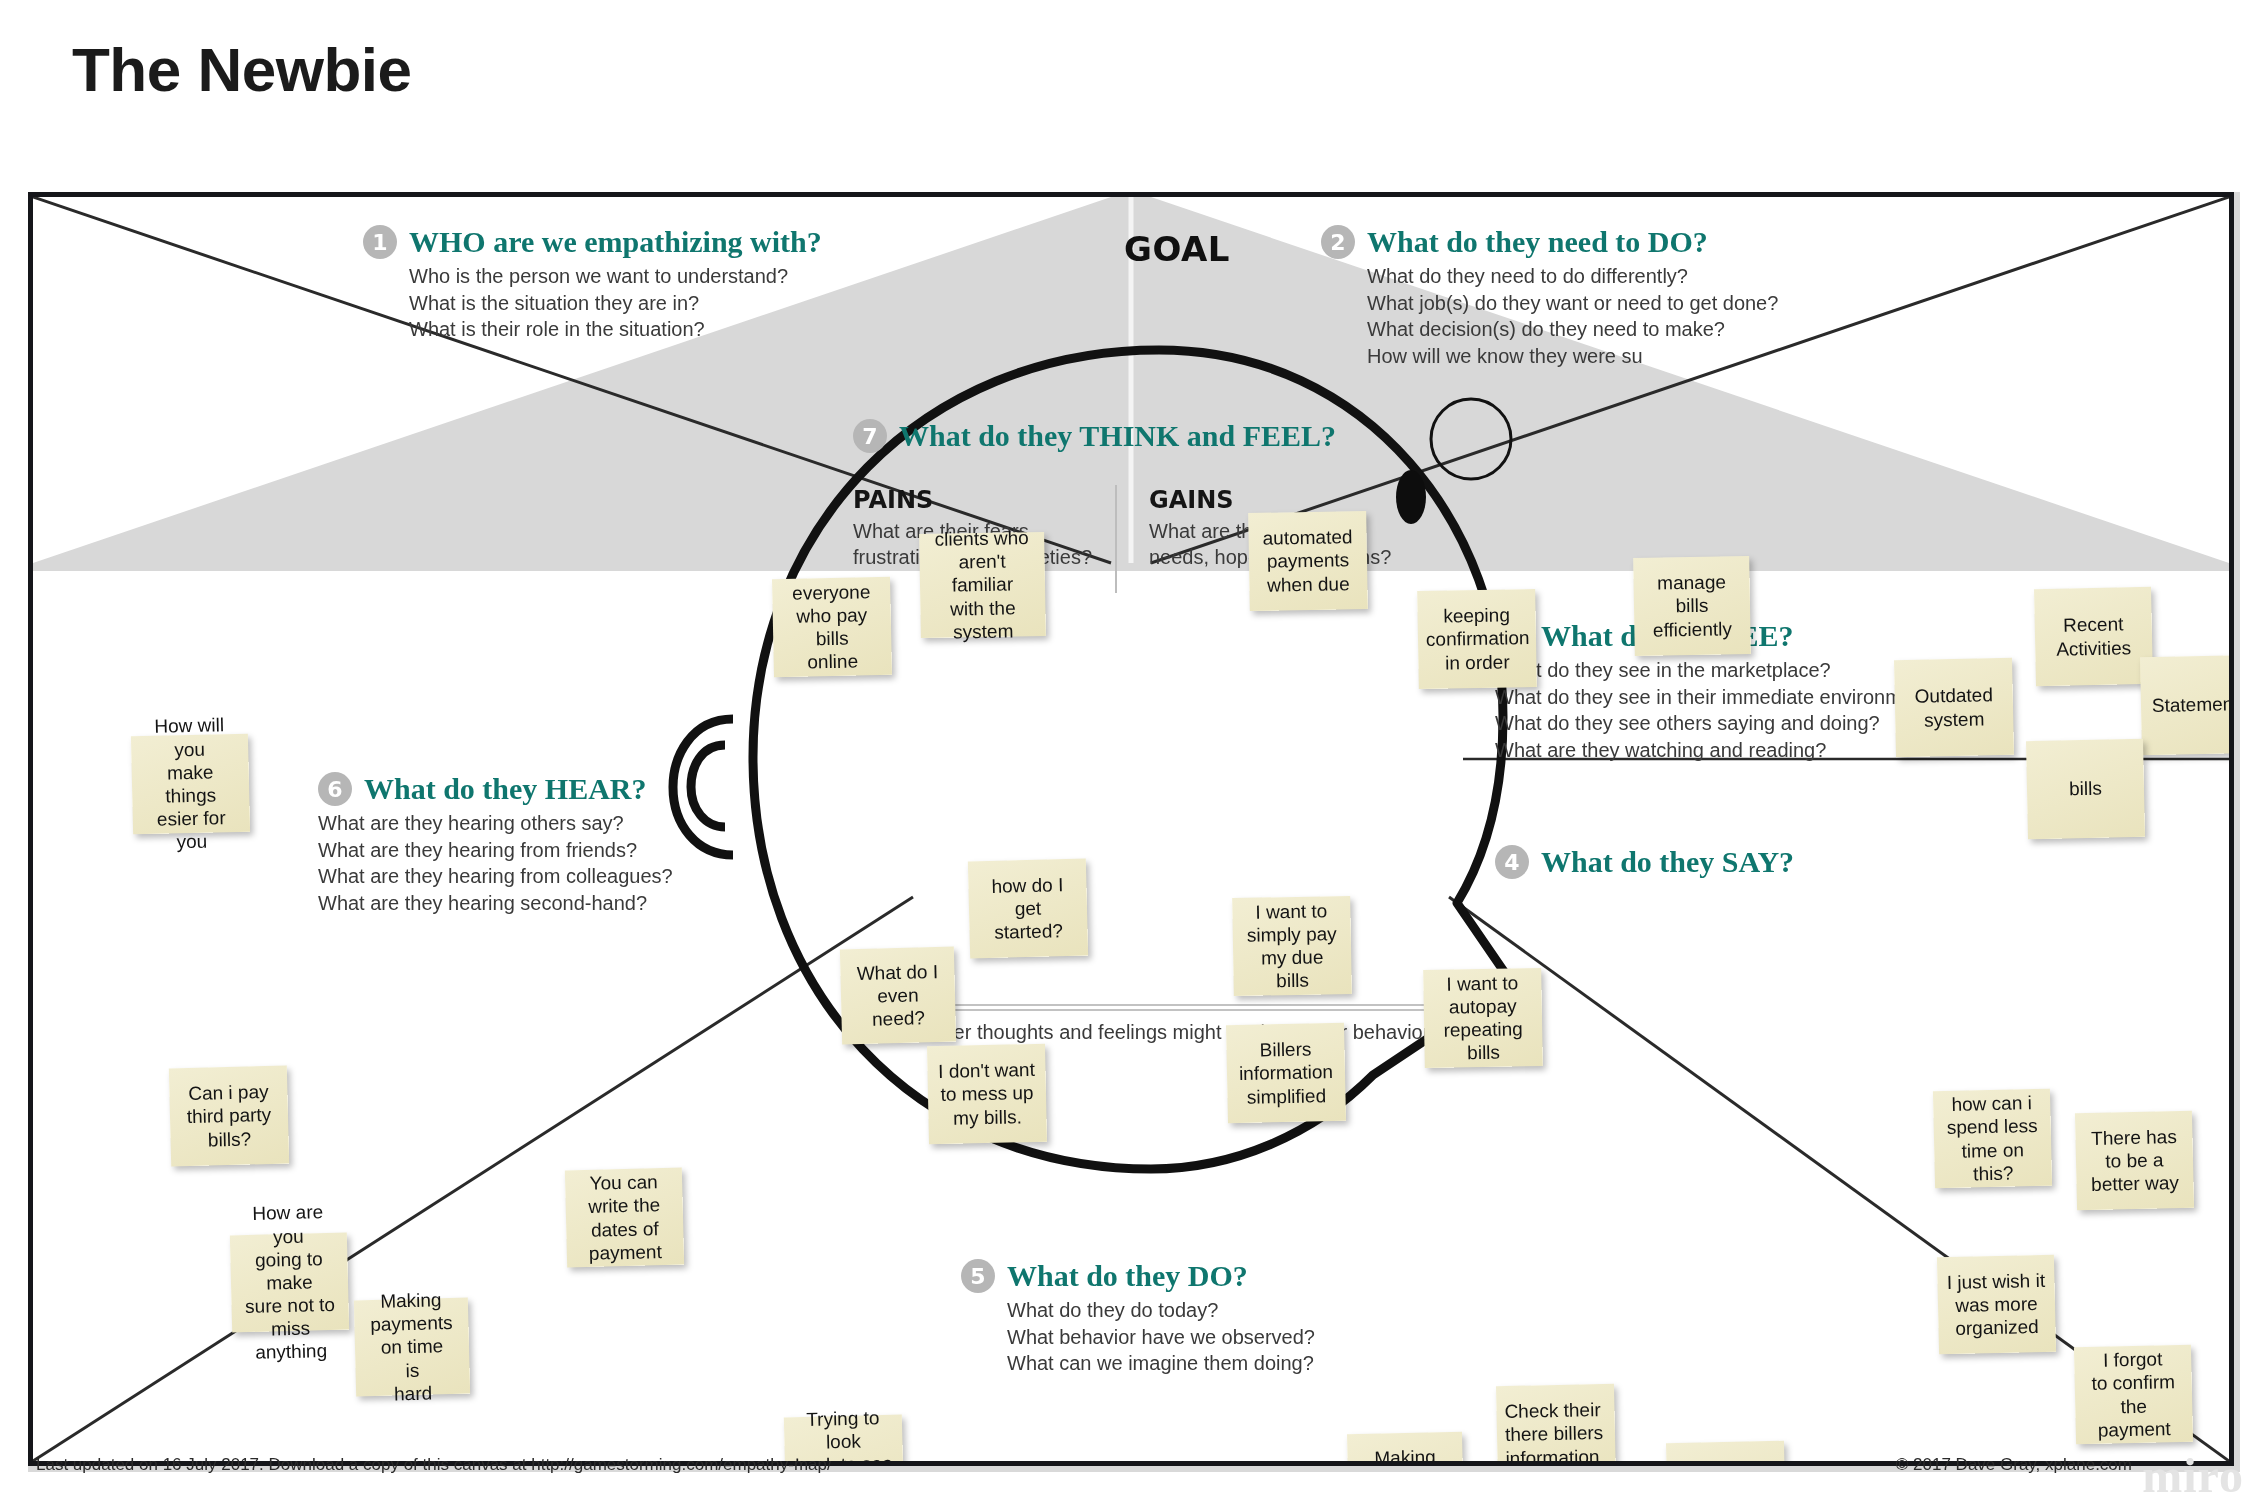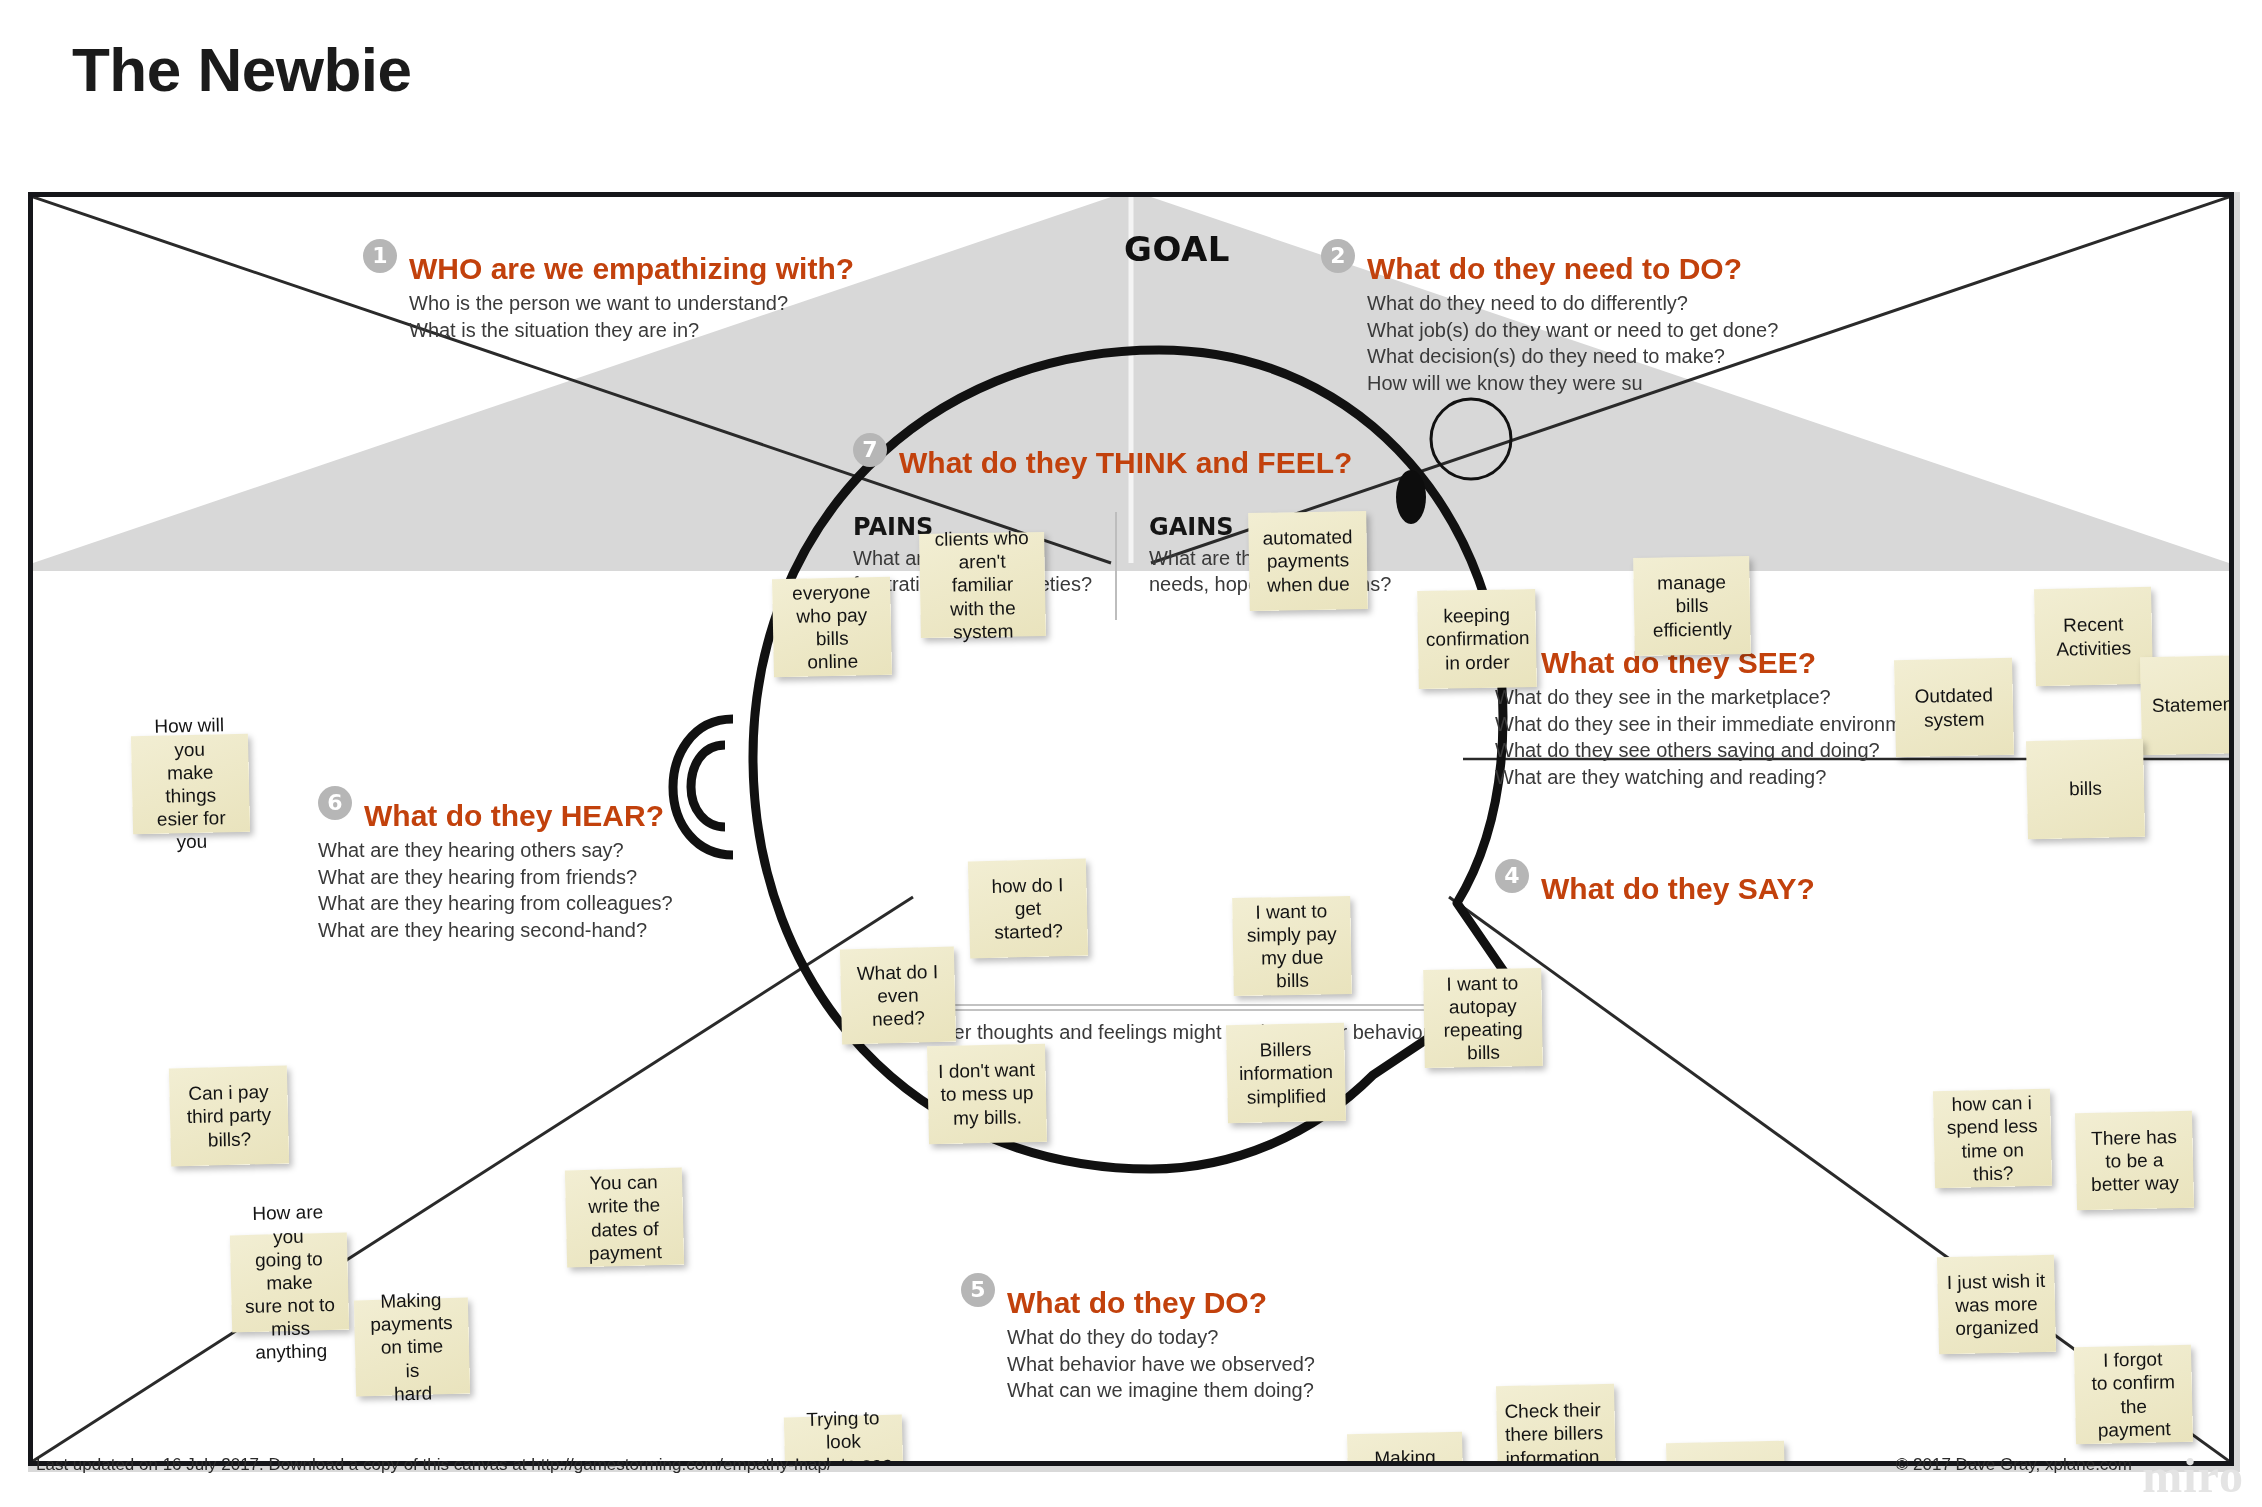--- a/index.html
+++ b/index.html
@@ -89,24 +89,23 @@
     font-weight: bold;
     display: flex;
     align-items: center;
     justify-content: center;
     flex: none;
     font-family: "DejaVu Sans", sans-serif;
   }
   .sec-title {
     font-size: 30px;
     font-weight: bold;
-    color: #c2410c;
+    color: #0f766e;
     white-space: nowrap;
-    font-family: Liberation Sans, sans-serif;
-    margin-top: 27px;
+    font-family: Liberation Serif, serif;
   }
   .sec-lines {
     font-size: 20px;
     line-height: 1.33;
     color: #3a3a3a;
     white-space: nowrap;
   }
   .sec-lines.indent { margin-left: 46px; }
 
   
@@ -249,20 +248,21 @@
   </svg>
 
   <div class="section" style="left:330px; top:28px;">
     <div class="sec-head">
       <div class="badge">1</div>
       <div class="sec-title">WHO are we empathizing with?</div>
     </div>
     <div class="sec-lines indent">
       <div>Who is the person we want to understand?</div>
       <div>What is the situation they are in?</div>
+      <div>What is their role in the situation?</div>
     </div>
   </div>
 
   <div class="section" style="left:1288px; top:28px;">
     <div class="sec-head">
       <div class="badge">2</div>
       <div class="sec-title">What do they need to DO?</div>
     </div>
     <div class="sec-lines indent">
       <div>What do they need to do differently?</div>

